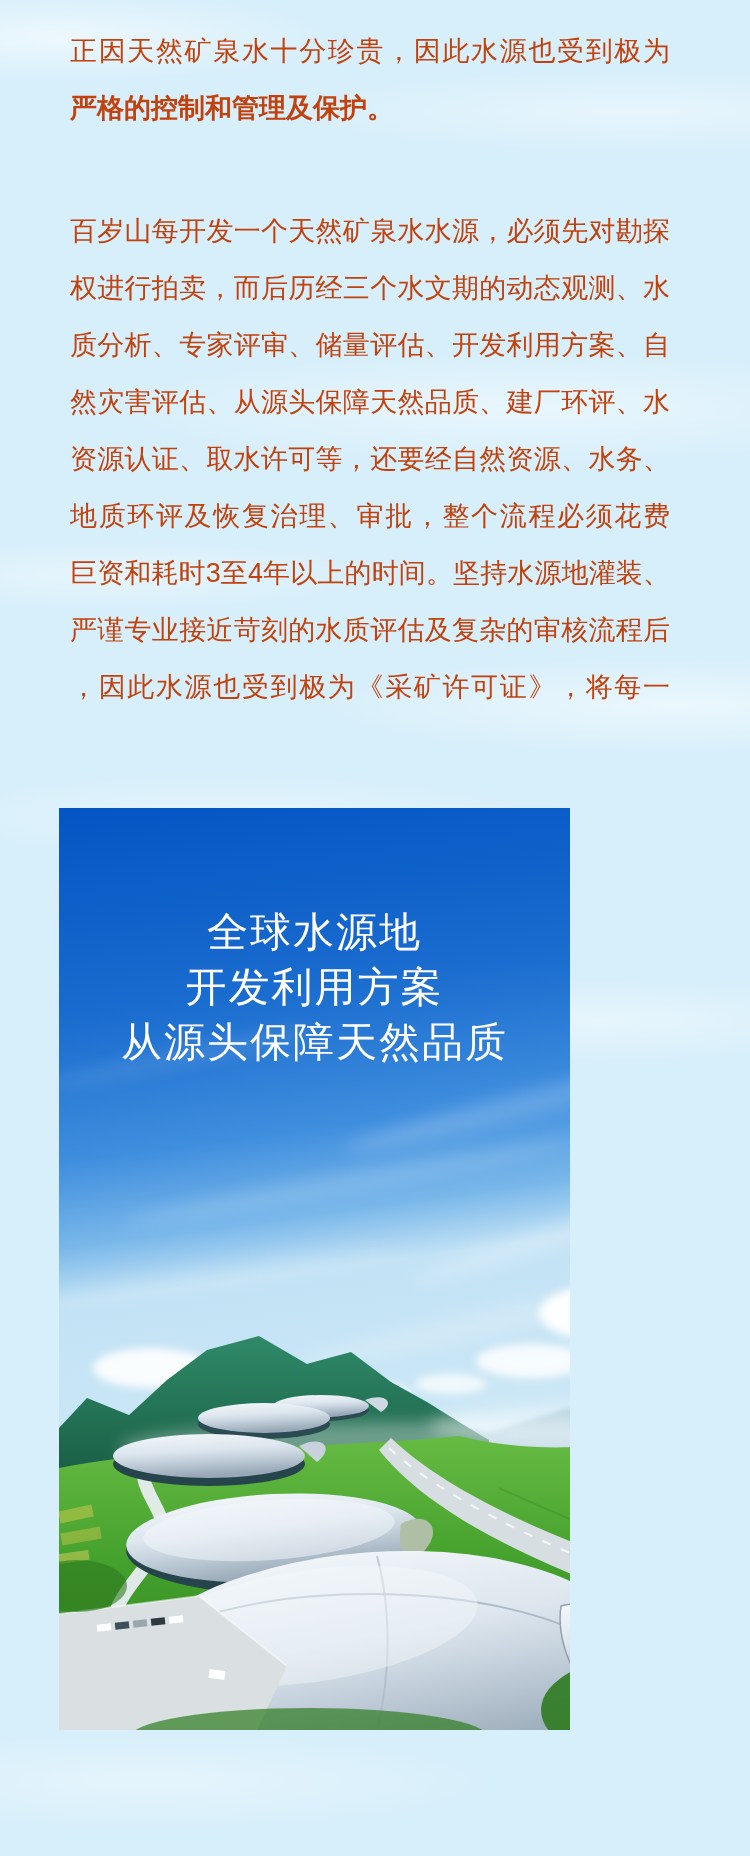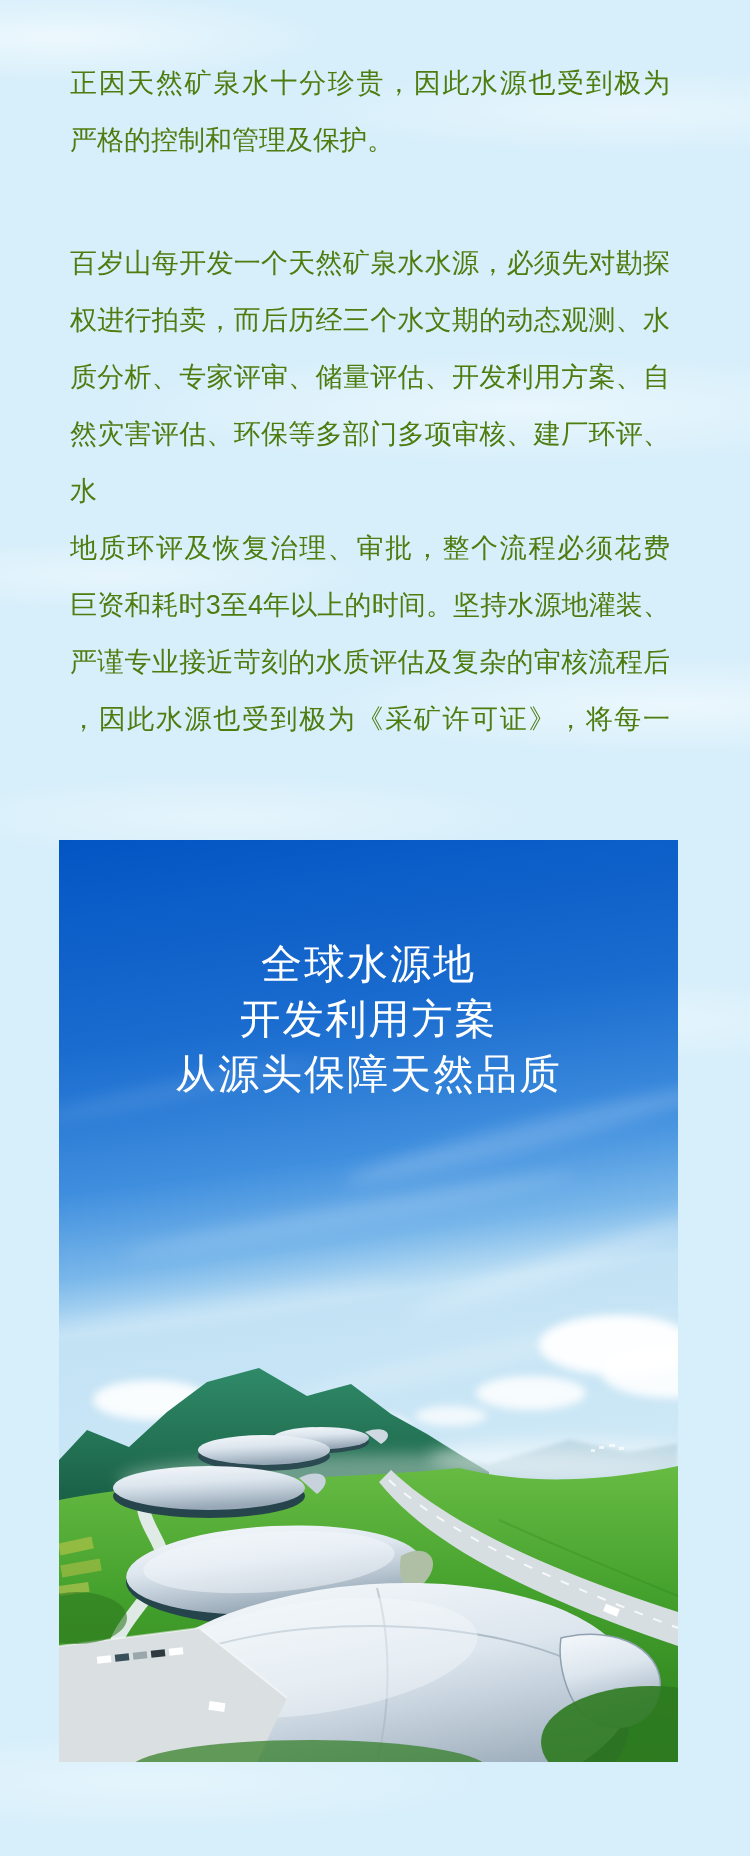--- a/index.html
+++ b/index.html
@@ -10,46 +10,47 @@
       radial-gradient(ellipse 420px 70px at 8% 2%,rgba(255,255,255,.55),rgba(255,255,255,0) 65%),
       radial-gradient(ellipse 500px 60px at 85% 6%,rgba(255,255,255,.4),rgba(255,255,255,0) 70%),
       radial-gradient(ellipse 600px 80px at 70% 22%,rgba(255,255,255,.45),rgba(255,255,255,0) 70%),
       radial-gradient(ellipse 380px 50px at 15% 31%,rgba(255,255,255,.4),rgba(255,255,255,0) 70%),
       radial-gradient(ellipse 520px 70px at 90% 38%,rgba(255,255,255,.5),rgba(255,255,255,0) 70%),
       radial-gradient(ellipse 450px 60px at 30% 44%,rgba(255,255,255,.35),rgba(255,255,255,0) 70%),
       radial-gradient(ellipse 420px 60px at 80% 55%,rgba(255,255,255,.4),rgba(255,255,255,0) 70%),
       radial-gradient(ellipse 500px 70px at 20% 96%,rgba(255,255,255,.35),rgba(255,255,255,0) 70%),
       #d7effb;
   }
-  .article{padding:23px 80px 0 70px;color:#4d7c0f;margin-top:32px;}
+  .article{padding:23px 80px 0 70px;color:#c2410c;}
   .para{margin:0;font-size:27px;line-height:57px;letter-spacing:0;}
   .para + .para{margin-top:66px;}
   .tl{display:block;text-align:justify;text-align-last:justify;}
-  .tl.last{text-align-last:left;}
-  .hero{position:relative;width:619px;height:922px;margin:92px 0 0 59px;overflow:hidden;background:#2f80d8;}
+  .tl.last{text-align-last:left;font-weight:bold;}
+  .hero{position:relative;width:511px;height:922px;margin:92px 0 0 59px;overflow:hidden;background:#2f80d8;}
   .hero svg{display:block;width:619px;height:922px;}
   .caption{position:absolute;left:0;top:0;width:100%;padding-top:97px;text-align:center;
     color:#ffffff;font-size:41px;line-height:55px;letter-spacing:2px;}
   .cl{display:block;}
 </style>
 </head>
 <body>
 
 <div class="page">
 
   <section class="article">
     <p class="para">
       <span class="tl">正因天然矿泉水十分珍贵，因此水源也受到极为</span>
       <span class="tl last">严格的控制和管理及保护。</span>
     </p>
     <p class="para">
       <span class="tl">百岁山每开发一个天然矿泉水水源，必须先对勘探</span>
       <span class="tl">权进行拍卖，而后历经三个水文期的动态观测、水</span>
       <span class="tl">质分析、专家评审、储量评估、开发利用方案、自</span>
-      <span class="tl">然灾害评估、环保等多部门多项审核、建厂环评、水</span>
+      <span class="tl">然灾害评估、从源头保障天然品质、建厂环评、水</span>
+      <span class="tl">资源认证、取水许可等，还要经自然资源、水务、</span>
       <span class="tl">地质环评及恢复治理、审批，整个流程必须花费</span>
       <span class="tl">巨资和耗时3至4年以上的时间。坚持水源地灌装、</span>
       <span class="tl">严谨专业接近苛刻的水质评估及复杂的审核流程后</span>
       <span class="tl">，因此水源也受到极为《采矿许可证》，将每一</span>
     </p>
   </section>
 
   <figure class="hero" style="margin-right:0;margin-bottom:0;">
     <svg viewBox="0 0 619 922" preserveAspectRatio="none" xmlns="http://www.w3.org/2000/svg">
       <defs>

